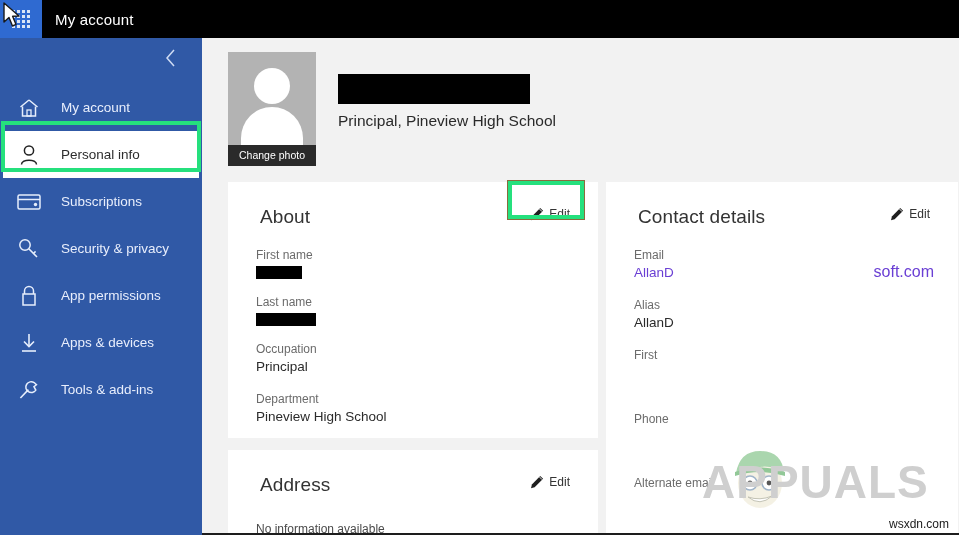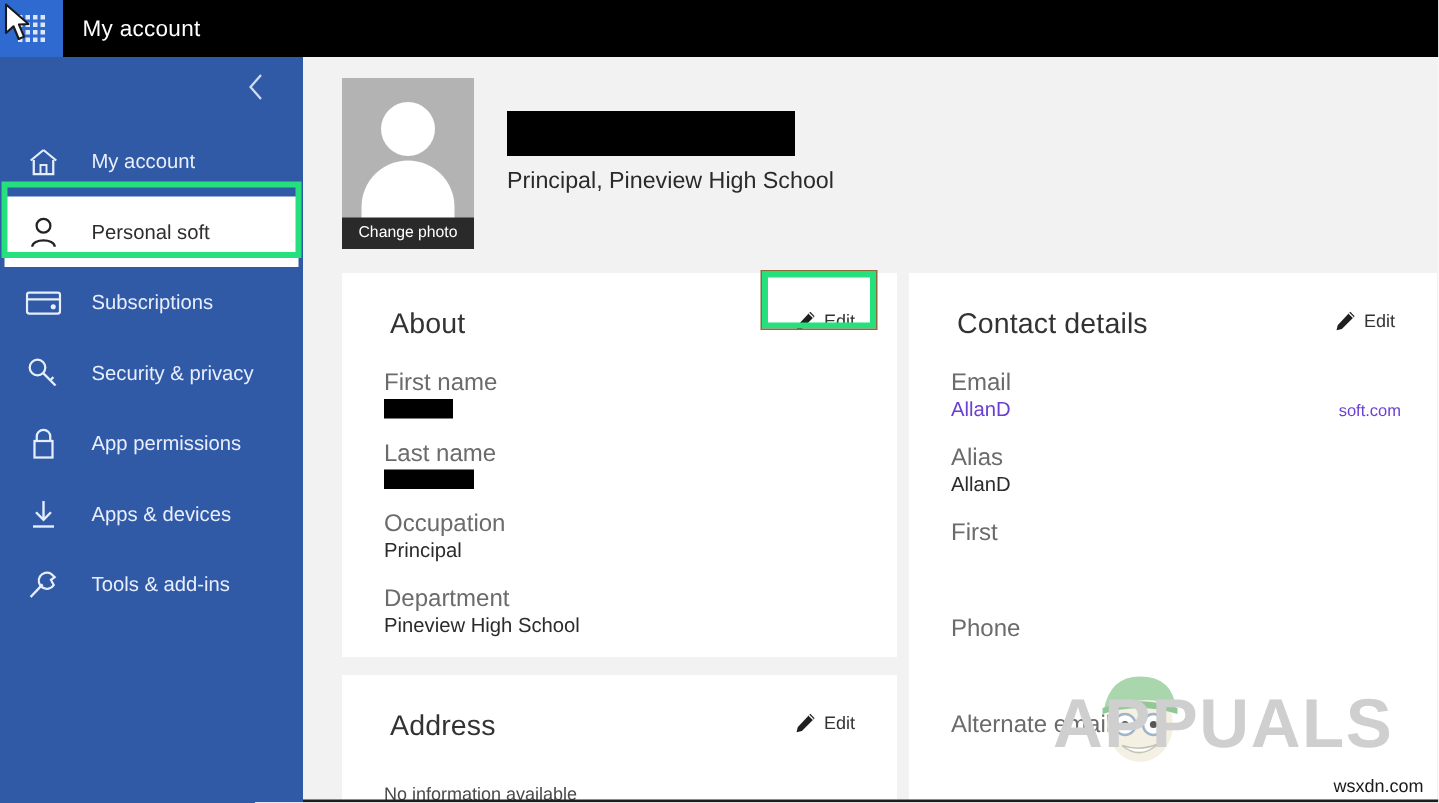--- a/index.html
+++ b/index.html
@@ -242,21 +242,21 @@
     padding: 3px 4px;
     margin-top: 2px;
   }
   .edit-btn .edit-label {
     font-size: 12px;
     color: #333333;
   }
 
   .field { margin-top: 16px; }
   .field-label {
-    font-size: 16px;
+    font-size: 12px;
     color: #6b6b6b;
     line-height: 15px;
   }
   .field-value {
     font-size: 13.5px;
     color: #2b2b2b;
     line-height: 18px;
     margin-top: 1px;
   }
   .field-value.link { color: #6a3fd4; }
@@ -265,21 +265,21 @@
   .w-first { width: 46px; }
   .w-last  { width: 60px; }
 
   .email-row {
     display: flex;
     align-items: baseline;
   }
   .email-blur {
     flex: 1;
   }
-  .email-tail { color: #6a3fd4; font-size: 11px; }
+  .email-tail { color: #6a3fd4; font-size: 16px; }
 
   .no-info {
     font-size: 12px;
     color: #4a4a4a;
     margin-top: 22px;
   }
 
   .field-gap-lg { margin-top: 30px; }
 
   
@@ -368,21 +368,21 @@
         <span class="nav-label">My account</span>
       </div>
 
       <div class="nav-item selected">
         <span class="nav-ico">
           <svg width="22" height="22" viewBox="0 0 22 22">
             <circle cx="11" cy="6.5" r="4.6" fill="none" stroke="#222" stroke-width="1.5"></circle>
             <path d="M3.5 20.5 C3.5 14.8 18.5 14.8 18.5 20.5" fill="none" stroke="#222" stroke-width="1.5"></path>
           </svg>
         </span>
-        <span class="nav-label">Personal soft</span>
+        <span class="nav-label">Personal info</span>
       </div>
 
       <div class="nav-item">
         <span class="nav-ico">
           <svg width="24" height="18" viewBox="0 0 24 18">
             <rect x="1" y="2" width="22" height="14" rx="1.5" fill="none" stroke="#e6eefc" stroke-width="1.5"></rect>
             <path d="M1 6.5 L23 6.5" stroke="#e6eefc" stroke-width="1.5"></path>
             <circle cx="18.5" cy="11.5" r="1.7" fill="#e6eefc"></circle>
           </svg>
         </span>

